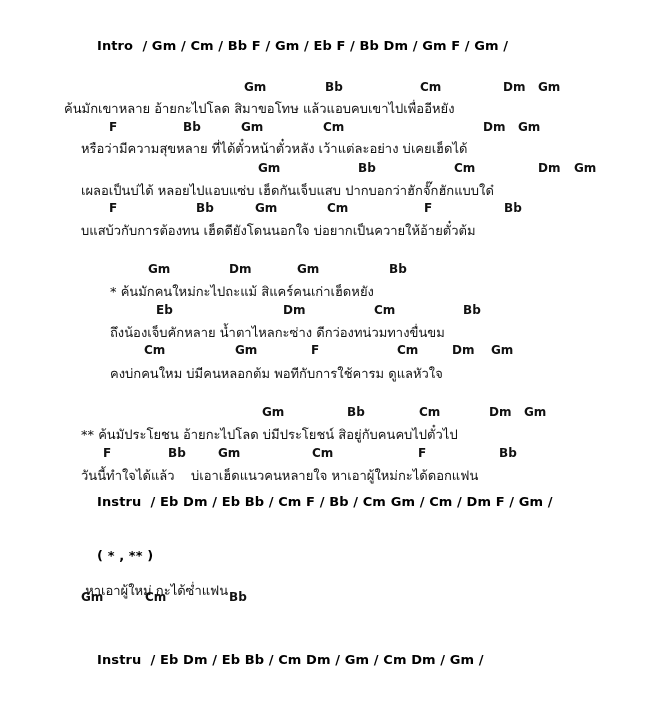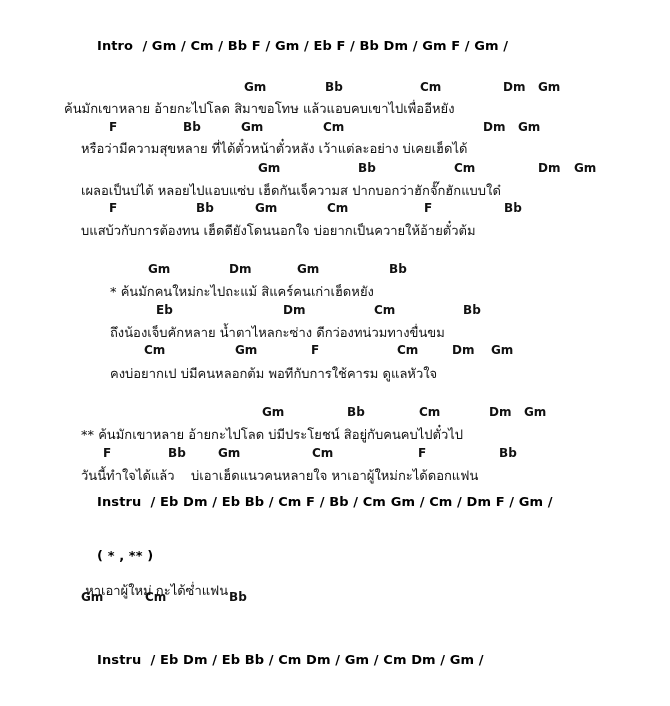--- a/index.html
+++ b/index.html
@@ -27,21 +27,21 @@
       <div class="abs chord" style="left: 241px; top: 120px;">Gm</div>
       <div class="abs chord" style="left: 323px; top: 120px;">Cm</div>
       <div class="abs chord" style="left: 483px; top: 120px;">Dm</div>
       <div class="abs chord" style="left: 518px; top: 120px;">Gm</div>
       <div class="abs lyric" style="left: 81px; top: 138px;">หรือว่ามีความสุขหลาย ที่ได้ตั๋วหน้าตั๋วหลัง เว้าแต่ละอย่าง บ่เคยเฮ็ดได้</div>
       <div class="abs chord" style="left: 258px; top: 161px;">Gm</div>
       <div class="abs chord" style="left: 358px; top: 161px;">Bb</div>
       <div class="abs chord" style="left: 454px; top: 161px;">Cm</div>
       <div class="abs chord" style="left: 538px; top: 161px;">Dm</div>
       <div class="abs chord" style="left: 574px; top: 161px;">Gm</div>
-      <div class="abs lyric" style="left: 81px; top: 180px;">เผลอเป็นบ่ได้ หลอยไปแอบแซ่บ เฮ็ดกันเจ็ความส ปากบอกว่าฮักจั๊กฮักแบบใด๋</div>
+      <div class="abs lyric" style="left: 81px; top: 180px;">เผลอเป็นบ่ได้ หลอยไปแอบแซ่บ เฮ็ดกันเจ็บแสบ ปากบอกว่าฮักจั๊กฮักแบบใด๋</div>
       <div class="abs chord" style="left: 109px; top: 201px;">F</div>
       <div class="abs chord" style="left: 196px; top: 201px;">Bb</div>
       <div class="abs chord" style="left: 255px; top: 201px;">Gm</div>
       <div class="abs chord" style="left: 327px; top: 201px;">Cm</div>
       <div class="abs chord" style="left: 424px; top: 201px;">F</div>
       <div class="abs chord" style="left: 504px; top: 201px;">Bb</div>
       <div class="abs lyric" style="left: 81px; top: 220px;">บแสบ้วกับการต้องทน เฮ็ดดียังโดนนอกใจ บ่อยากเป็นควายให้อ้ายตั๋วต้ม</div>
     </div>
   <div id="chorus1">
       <div class="abs chord" style="left: 148px; top: 262px;">Gm</div>
@@ -53,29 +53,29 @@
       <div class="abs chord" style="left: 283px; top: 303px;">Dm</div>
       <div class="abs chord" style="left: 374px; top: 303px;">Cm</div>
       <div class="abs chord" style="left: 463px; top: 303px;">Bb</div>
       <div class="abs lyric" style="left: 110px; top: 322px;">ถึงน้องเจ็บคักหลาย น้ำตาไหลกะซ่าง ดีกว่องทน่วมทางขื่นขม</div>
       <div class="abs chord" style="left: 144px; top: 343px;">Cm</div>
       <div class="abs chord" style="left: 235px; top: 343px;">Gm</div>
       <div class="abs chord" style="left: 311px; top: 343px;">F</div>
       <div class="abs chord" style="left: 397px; top: 343px;">Cm</div>
       <div class="abs chord" style="left: 452px; top: 343px;">Dm</div>
       <div class="abs chord" style="left: 491px; top: 343px;">Gm</div>
-      <div class="abs lyric" style="left: 110px; top: 363px;">คงบ่อยากเป บ่มีคนหลอกต้ม พอทีกับการใช้คารม ดูแลหัวใจ</div>
+      <div class="abs lyric" style="left: 110px; top: 363px;">คงบ่กคนใหม บ่มีคนหลอกต้ม พอทีกับการใช้คารม ดูแลหัวใจ</div>
     </div>
   <div id="chorus2">
       <div class="abs chord" style="left: 262px; top: 405px;">Gm</div>
       <div class="abs chord" style="left: 347px; top: 405px;">Bb</div>
       <div class="abs chord" style="left: 419px; top: 405px;">Cm</div>
       <div class="abs chord" style="left: 489px; top: 405px;">Dm</div>
       <div class="abs chord" style="left: 524px; top: 405px;">Gm</div>
-      <div class="abs lyric" style="left: 81px; top: 424px;">** ค้นมักเขาหลาย อ้ายกะไปโลด บ่มีประโยชน์ สิอยู่กับคนคบไปตั๋วไป</div>
+      <div class="abs lyric" style="left: 81px; top: 424px;">** ค้นมัประโยชน อ้ายกะไปโลด บ่มีประโยชน์ สิอยู่กับคนคบไปตั๋วไป</div>
       <div class="abs chord" style="left: 103px; top: 446px;">F</div>
       <div class="abs chord" style="left: 168px; top: 446px;">Bb</div>
       <div class="abs chord" style="left: 218px; top: 446px;">Gm</div>
       <div class="abs chord" style="left: 312px; top: 446px;">Cm</div>
       <div class="abs chord" style="left: 418px; top: 446px;">F</div>
       <div class="abs chord" style="left: 499px; top: 446px;">Bb</div>
       <div class="abs lyric" style="left: 81px; top: 465px;">วันนี้ทำใจได้แล้ว    บ่เอาเฮ็ดแนวคนหลายใจ หาเอาผู้ใหม่กะได้ดอกแฟน</div>
     </div>
   <div class="abs prog" style="left:81px; top:494px;">Instru  / Eb Dm / Eb Bb / Cm F / Bb / Cm Gm / Cm / Dm F / Gm /</div>
   <div class="abs prog" style="left:81px; top:548px;">( * , ** )</div>

